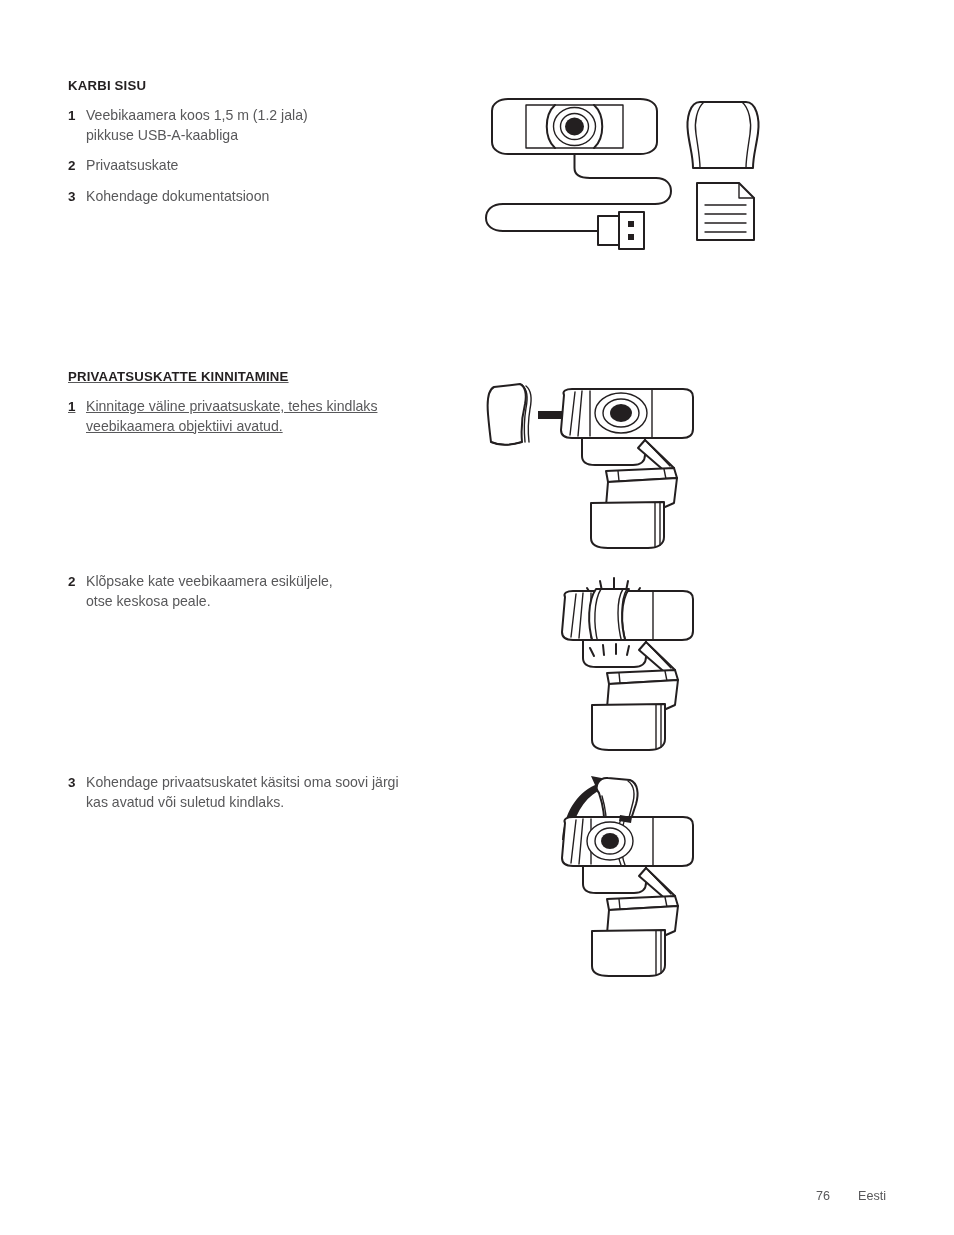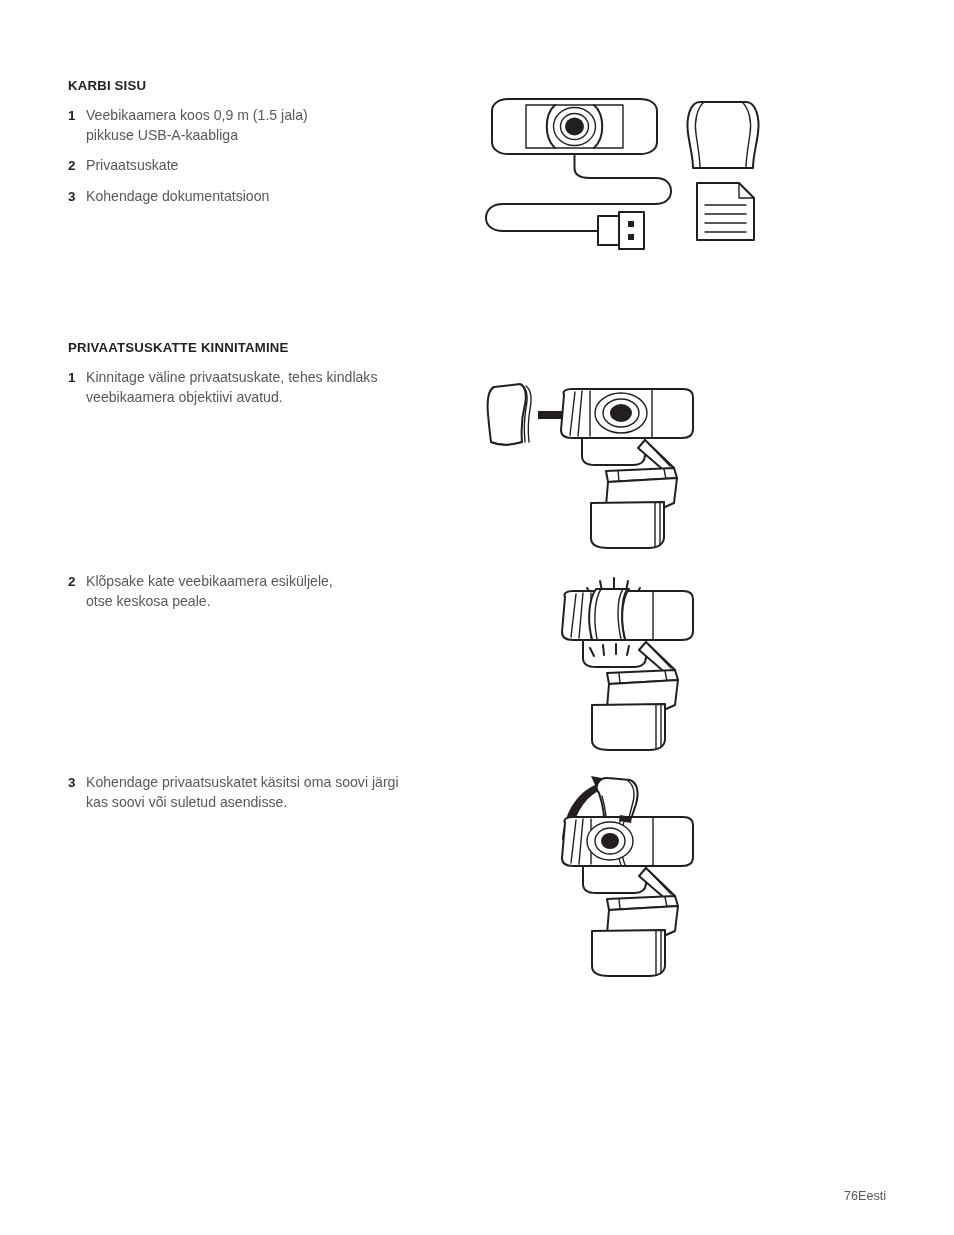--- a/index.html
+++ b/index.html
@@ -61,21 +61,21 @@
     flex: 1 1 auto;
     font-size: 14.1px;
     line-height: 19.5px;
     color: #58585a;
     font-family: "Liberation Sans", sans-serif;
     white-space: pre-line;
   }
 
   
   #block-box      { top: 78px; }
-  #block-attach   { top: 340px; }
+  #block-attach   { top: 369px; text-decoration: underline; }
   #step-2-wrap    { top: 572px; }
   #step-3-wrap    { top: 773px; }
 
   
   .illus {
     position: absolute;
   }
   #illus-contents { left: 478px; top: 88px;  }
   #illus-attach   { left: 478px; top: 372px; }
   #illus-press    { left: 540px; top: 562px; }
@@ -87,36 +87,37 @@
   .fillw { fill: #ffffff; stroke: #231f20; stroke-width: 2; stroke-linejoin: round; stroke-linecap: round; }
   .fillw-thin { fill: #ffffff; stroke: #231f20; stroke-width: 1.4; stroke-linejoin: round; stroke-linecap: round; }
   .solid { fill: #231f20; stroke: none; }
 
   
   .footer {
     position: absolute;
     right: 68px;
     bottom: 32px;
     display: flex;
+    gap: 28px;
     font-size: 12.6px;
     color: #58585a;
     font-family: "Liberation Sans", sans-serif;
   }
 </style>
 </head>
 <body>
 
 <div class="page">
 
   <div class="text-col" id="block-box">
     <h2 class="section-title">KARBI SISU</h2>
     <ul class="steps">
       <li class="step">
         <span class="step-num">1</span>
-        <span class="step-text">Veebikaamera koos 0,9 m (1.5 jala)
+        <span class="step-text">Veebikaamera koos 1,5 m (1.2 jala)
 pikkuse USB-A-kaabliga</span>
       </li>
       <li class="step">
         <span class="step-num">2</span>
         <span class="step-text">Privaatsuskate</span>
       </li>
       <li class="step">
         <span class="step-num">3</span>
         <span class="step-text">Kohendage dokumentatsioon</span>
       </li>
@@ -142,21 +143,21 @@
 otse keskosa peale.</span>
       </li>
     </ul>
   </div>
 
   <div class="text-col" id="step-3-wrap">
     <ul class="steps">
       <li class="step">
         <span class="step-num">3</span>
         <span class="step-text">Kohendage privaatsuskatet käsitsi oma soovi järgi
-kas soovi või suletud asendisse.</span>
+kas avatud või suletud kindlaks.</span>
       </li>
     </ul>
   </div>
 
   <div class="illus" id="illus-contents">
     <svg width="300" height="160" viewBox="0 0 300 160">
 
       <g>
         <path class="fillw" d="M14 23 C14 15 22 11 30 11 L162 11 C171 11 179 15 179 23 L179 54 C179 62 171 66 162 66 L30 66 C22 66 14 62 14 54 Z"></path>
 

